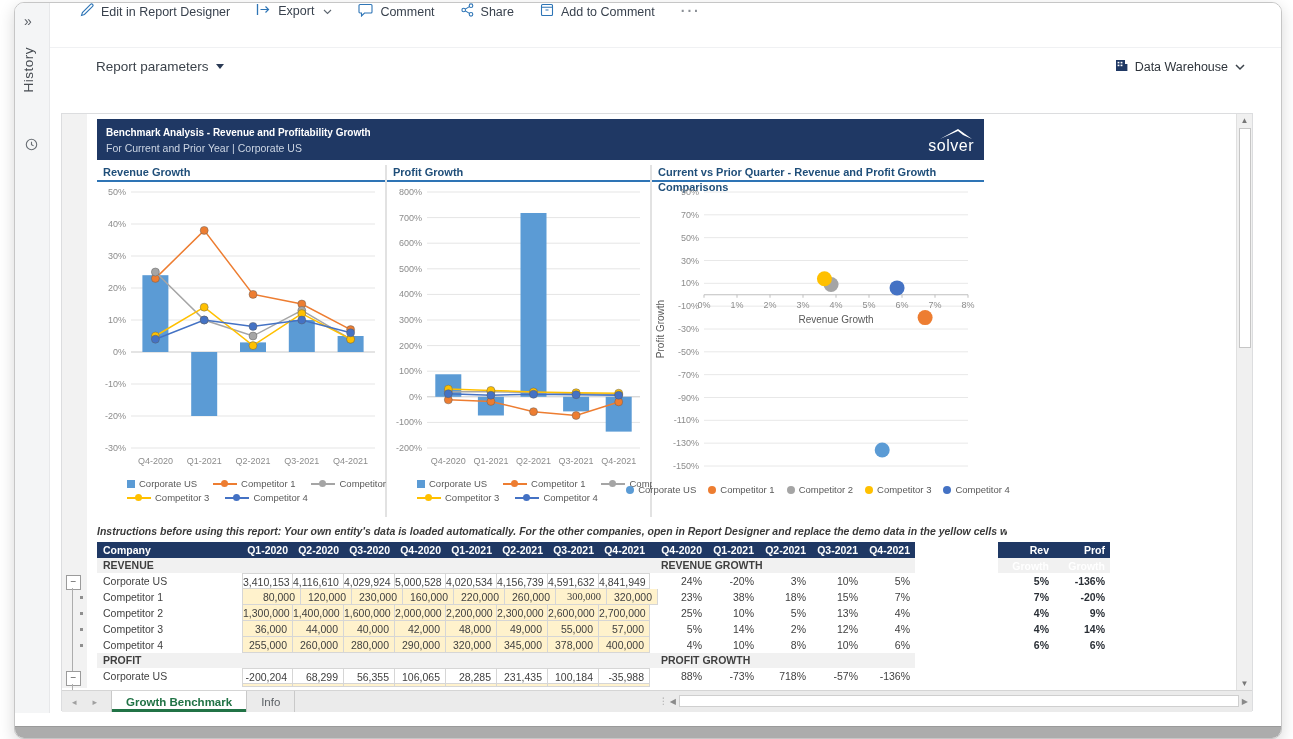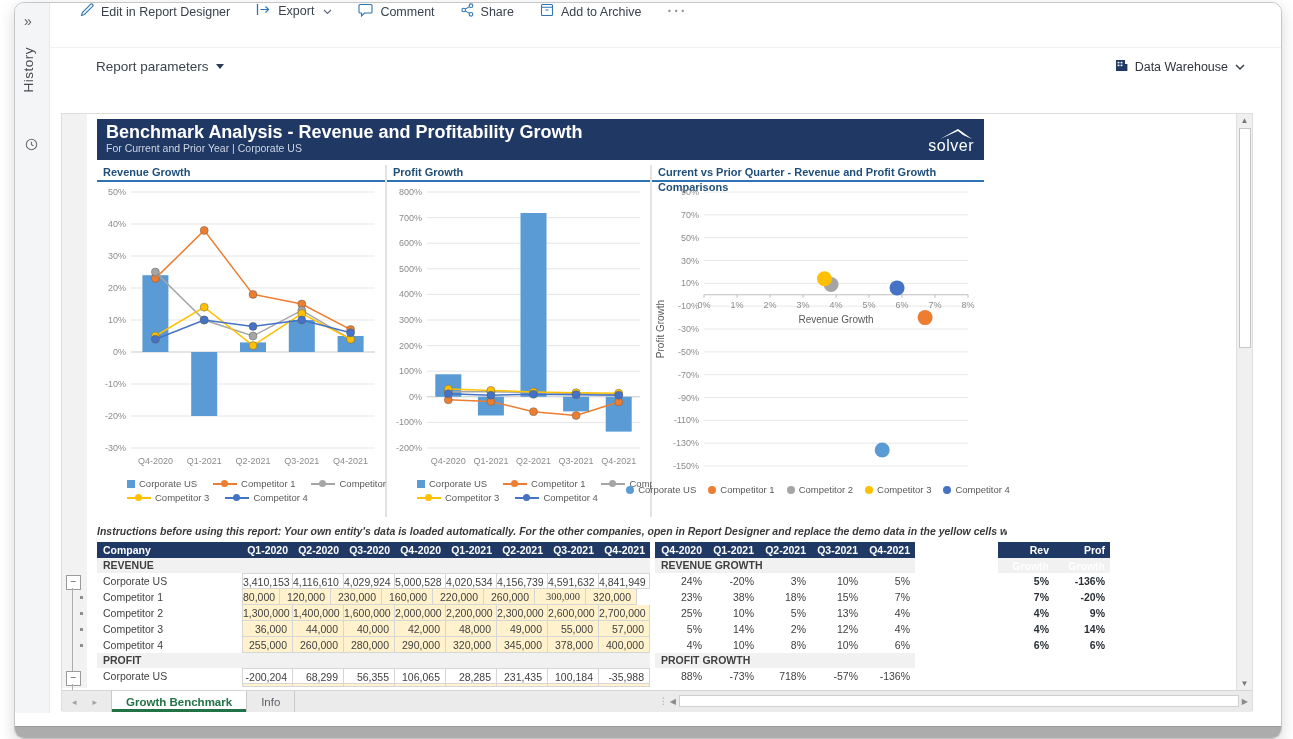--- a/index.html
+++ b/index.html
@@ -27,21 +27,21 @@
   .ar-label{font-size:12px;color:#9aa0a6;}
   .ar-slider{display:flex;align-items:center;}
   .ar-dot{width:15px;height:15px;border-radius:50%;background:#2e86de;cursor:pointer;}
   .ar-track{width:58px;height:2px;background:#dbe0e5;}
   .ar-icons{display:flex;gap:5px;margin-left:6px;}
   
   .viewer{position:absolute;left:46px;top:110px;width:1192px;height:598px;background:#fff;border:1px solid #dcdddf;box-sizing:border-box;}
   .gutter{position:absolute;left:0;top:0;width:25px;height:574px;background:#f2f2f2;}
   .rep-header{position:absolute;left:35px;top:5px;width:887px;height:41px;background:#1f3864;display:flex;
               justify-content:space-between;align-items:center;box-sizing:border-box;padding:0 10px 0 9px;}
-  .rh-title{font-size:18px;font-weight:bold;color:#ffffff;line-height:15px;}
+  .rh-title{font-size:10px;font-weight:bold;color:#ffffff;line-height:15px;}
   .rh-sub{font-size:10.5px;color:#ccd5e3;margin-top:2px;}
   .logo{display:flex;flex-direction:column;align-items:flex-end;line-height:11px;}
   .logo-text{color:#fff;font-size:16px;letter-spacing:.5px;}
   
   .charts-row{position:absolute;left:35px;top:51px;width:887px;height:352px;background:#e2e2e2;display:flex;gap:2px;}
   .panel{background:#fff;height:100%;box-sizing:border-box;}
   .panel-title{height:15px;line-height:15px;font-size:11px;font-weight:bold;color:#1f4e79;
                padding-left:6px;border-bottom:2px solid #2e74b5;}
   .legend{display:flex;flex-direction:column;gap:3px;padding:2px 0 0 30px;}
   .legend-row{display:flex;gap:16px;}
@@ -147,21 +147,21 @@
               <path d="M4.3 6.1l4.1-2.5M4.3 7.9l4.1 2.5" stroke="#2E75B6" stroke-width="1.1"></path>
             </svg></span>
         <span>Share</span>
       </div>
       <div class="tb-item">
         <span><svg width="14" height="14" viewBox="0 0 14 14">
               <rect x="1.5" y="1.5" width="11" height="11" rx="1" fill="none" stroke="#2E75B6" stroke-width="1.1"></rect>
               <path d="M1.5 4.2h11" stroke="#2E75B6" stroke-width="1.1"></path>
               <path d="M5.5 7h3" stroke="#2E75B6" stroke-width="1.1"></path>
             </svg></span>
-        <span>Add to Archive</span>
+        <span>Add to Comment</span>
       </div>
       <div class="tb-item tb-more">···</div>
     </div>
 
     <div class="report-params">
       <span>Report parameters</span>
       <span class="rp-caret"></span>
     </div>
 
     <div class="dw">
@@ -512,21 +512,21 @@
               <div class="c num vcell toprow" style="width: 51px;">4,116,610</div>
               <div class="c num vcell toprow" style="width: 51px;">4,029,924</div>
               <div class="c num vcell toprow" style="width: 51px;">5,000,528</div>
               <div class="c num vcell toprow" style="width: 51px;">4,020,534</div>
               <div class="c num vcell toprow" style="width: 51px;">4,156,739</div>
               <div class="c num vcell toprow" style="width: 51px;">4,591,632</div>
               <div class="c num vcell toprow" style="width: 51px;">4,841,949</div>
             </div>
             <div class="trow">
               <div class="c txt" style="width: 145px;">Competitor 1</div>
-              <div class="c num vcell first yellow" style="width: 38px;">80,000</div>
+              <div class="c num vcell first yellow" style="width: 59px;">80,000</div>
               <div class="c num vcell yellow" style="width: 51px;">120,000</div>
               <div class="c num vcell yellow" style="width: 51px;">230,000</div>
               <div class="c num vcell yellow" style="width: 51px;">160,000</div>
               <div class="c num vcell yellow" style="width: 51px;">220,000</div>
               <div class="c num vcell yellow" style="width: 51px;">260,000</div>
               <div class="c num vcell yellow" style="width: 51px; font-family: Liberation Serif, serif;">300,000</div>
               <div class="c num vcell yellow" style="width: 51px;">320,000</div>
             </div>
             <div class="trow">
               <div class="c txt" style="width: 145px;">Competitor 2</div>

